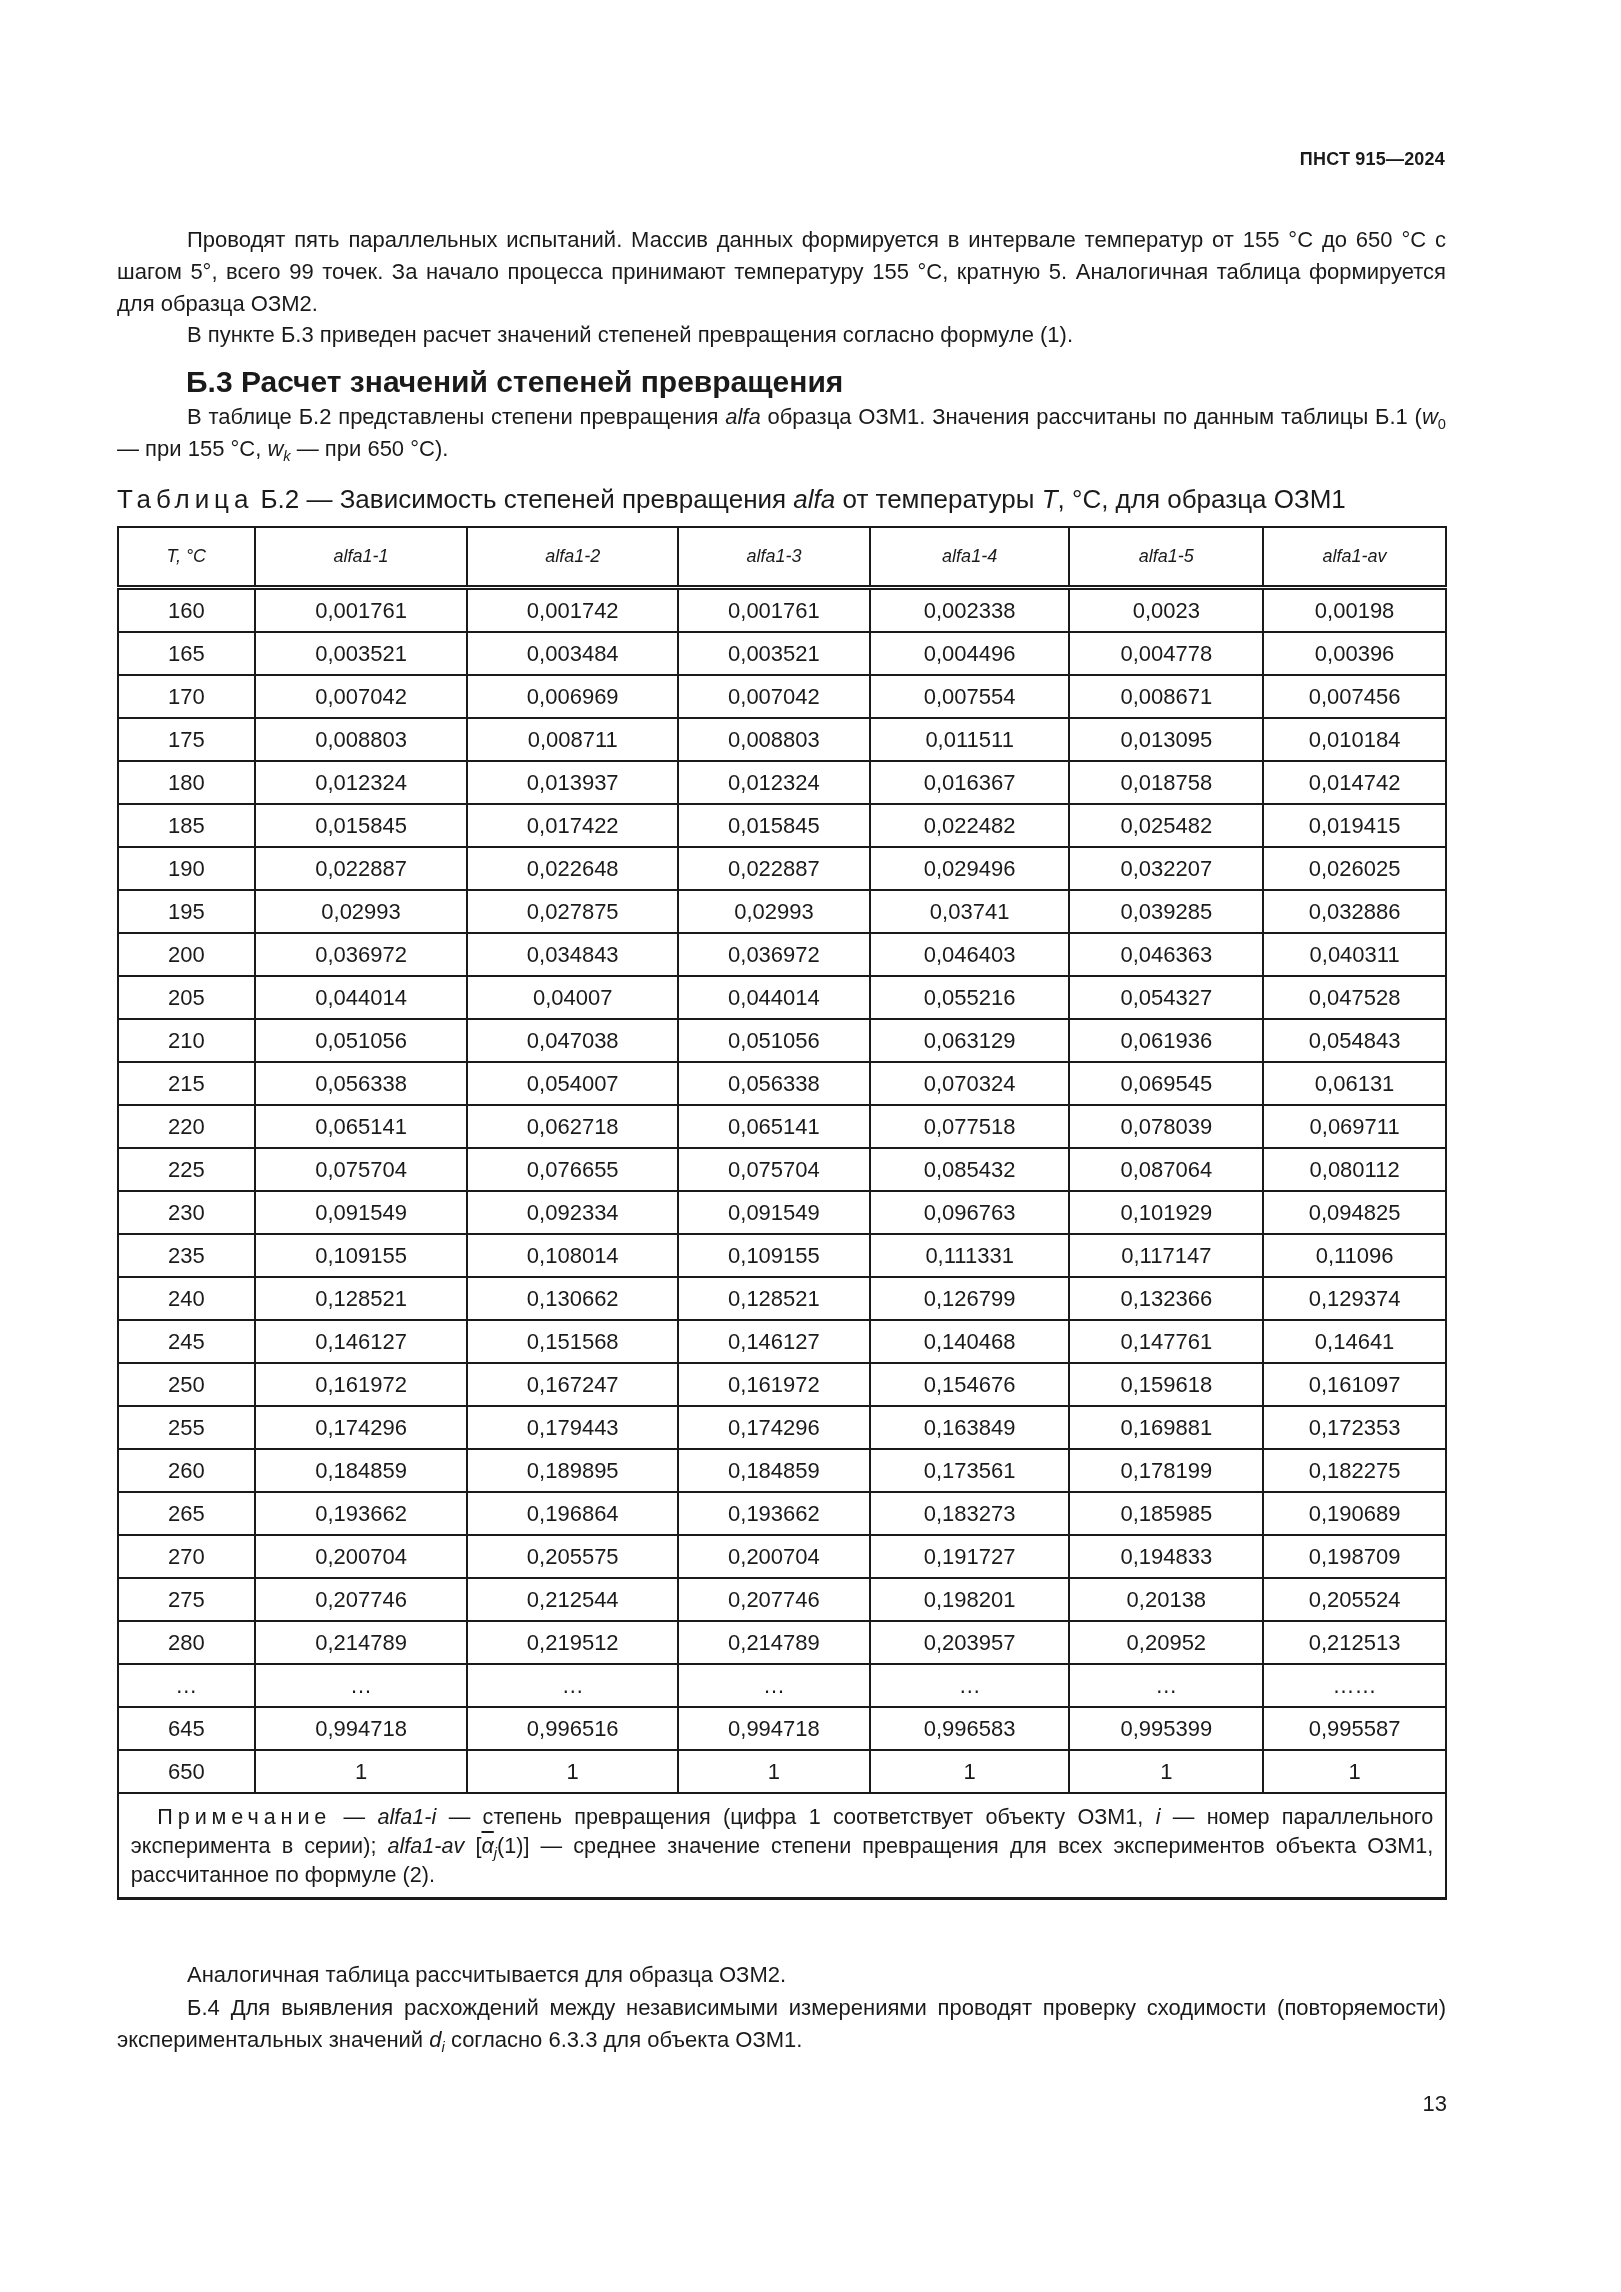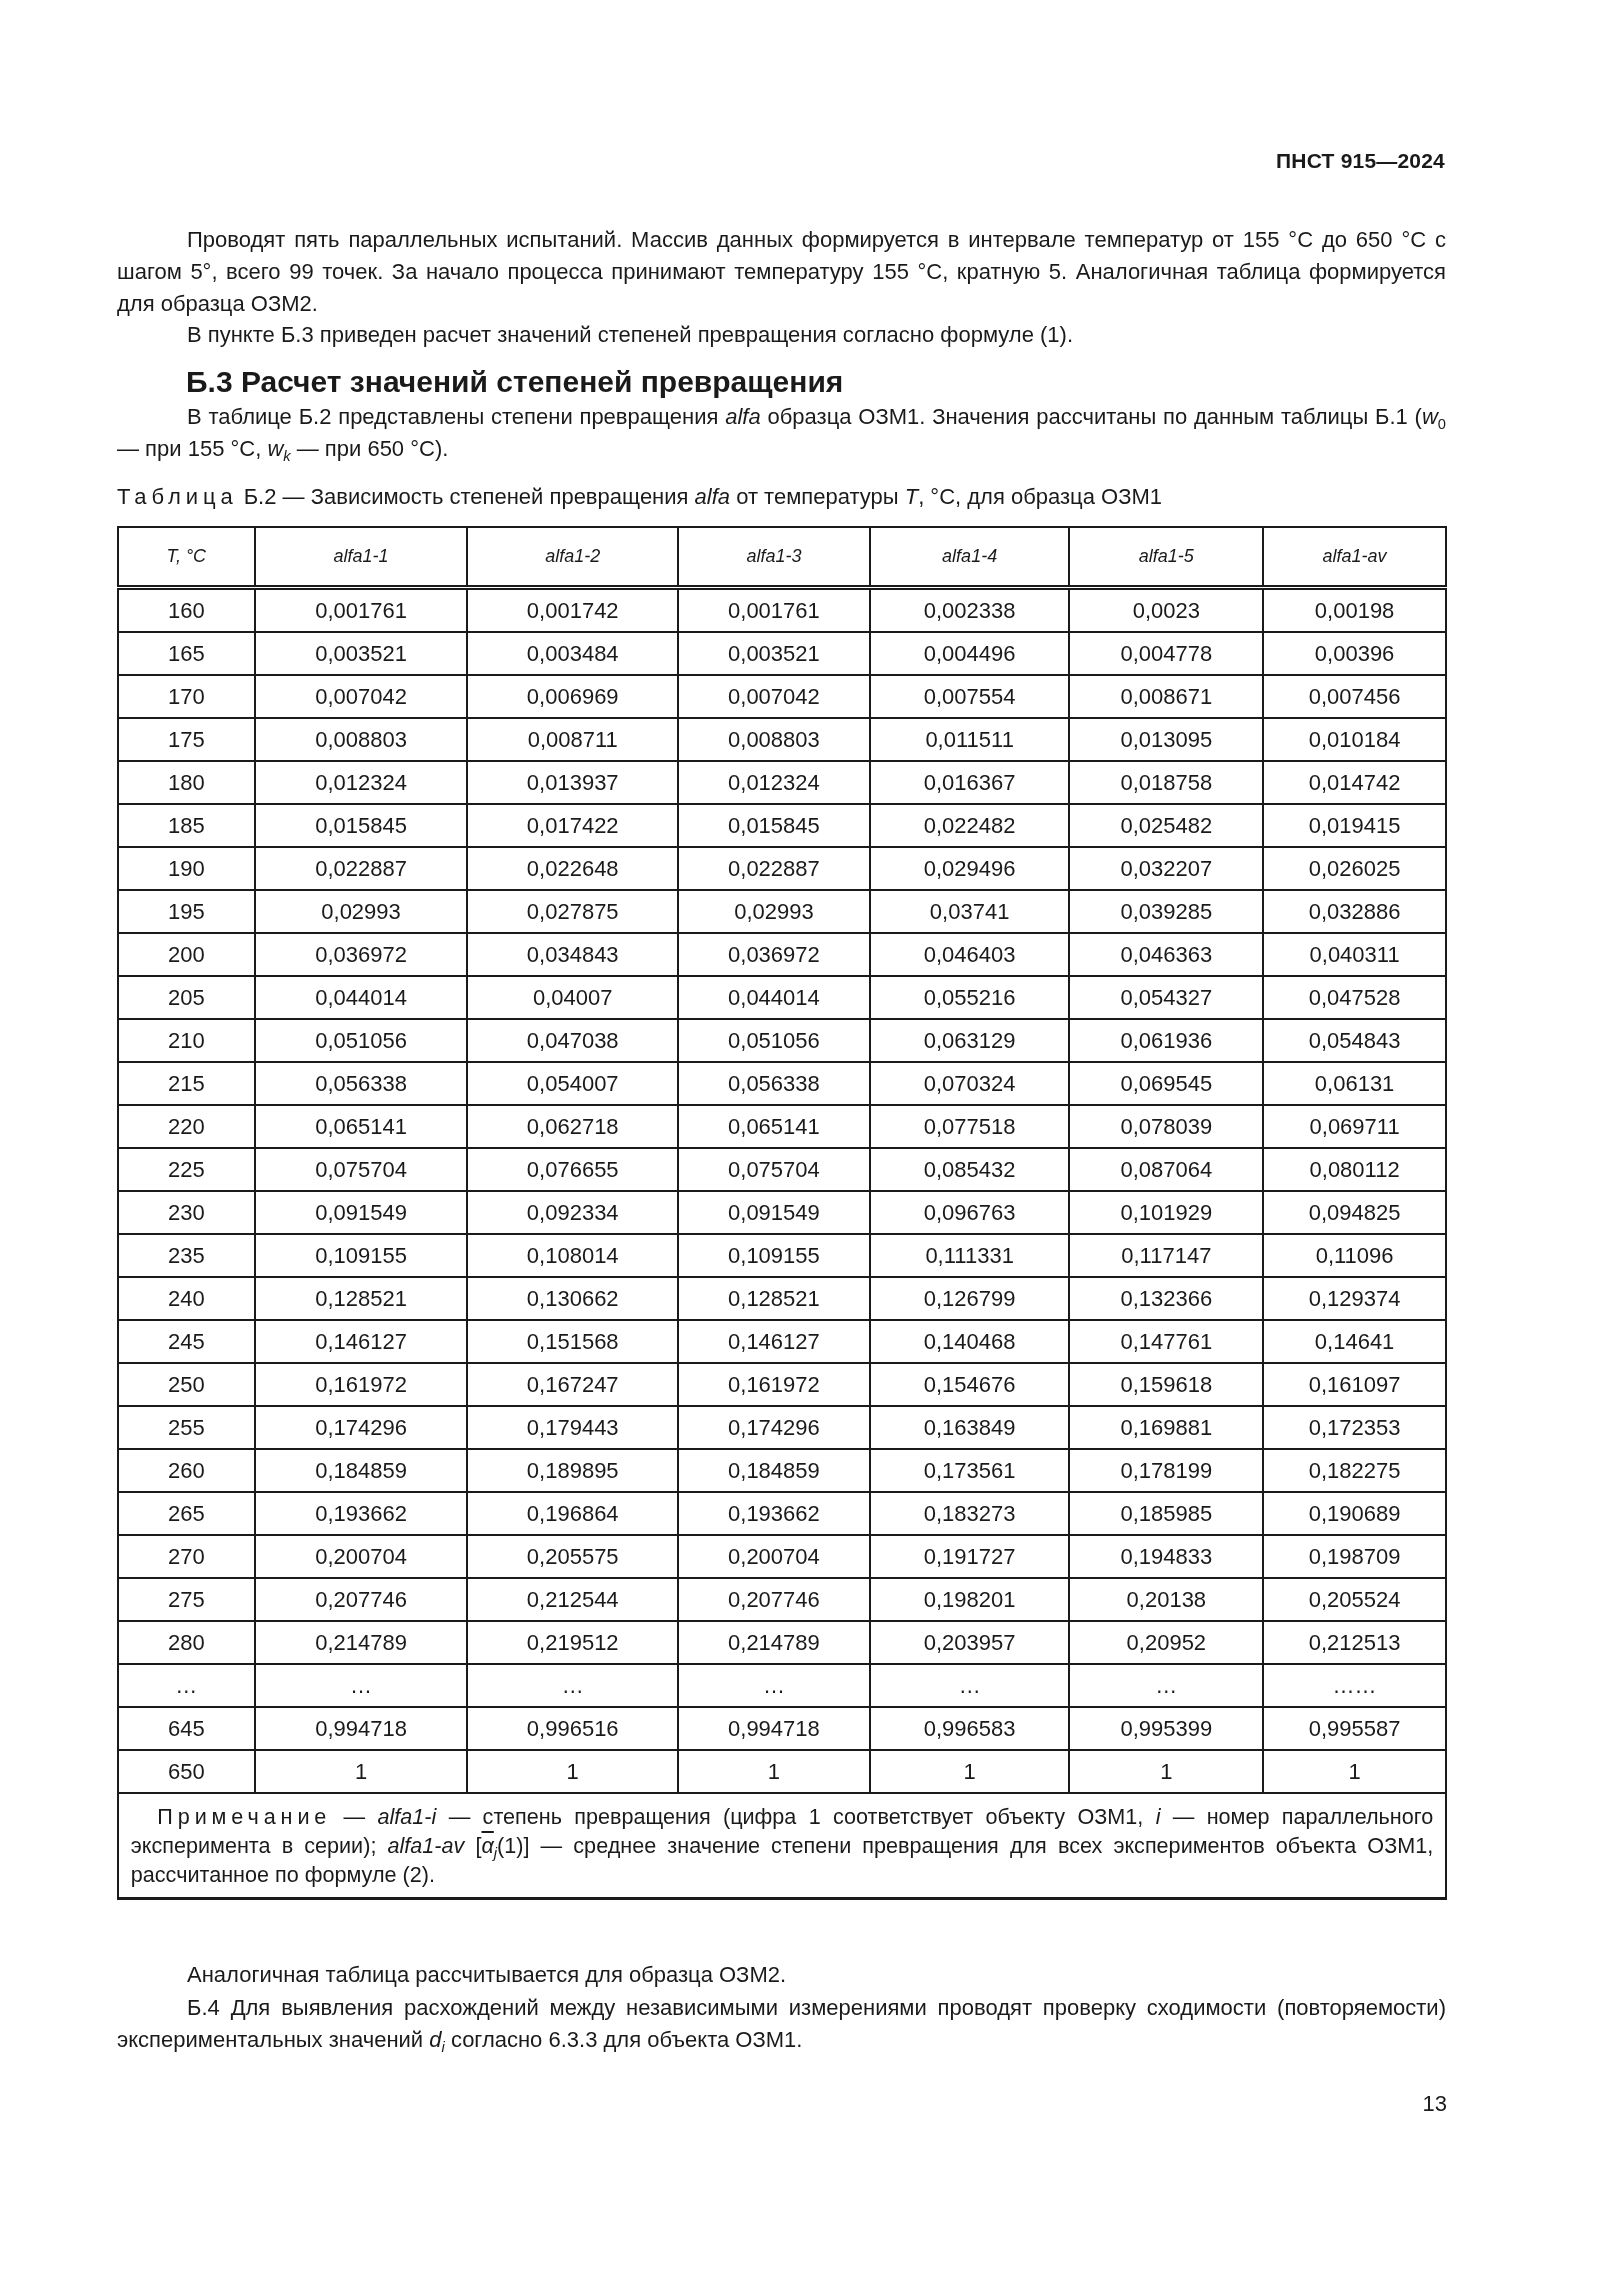--- a/index.html
+++ b/index.html
@@ -1,25 +1,25 @@
 <!DOCTYPE html>
 <html><head>
 <meta charset="utf-8">
 <style>
   html, body { margin: 0; padding: 0; background: #ffffff; }
   body { width: 1621px; height: 2293px; position: relative; font-family: "Liberation Sans", sans-serif; color: #1a1a1a; }
   .page { position: absolute; left: 0; top: 0; width: 1621px; height: 2293px; }
-  .std-code { position: absolute; right: 176px; top: 149px; font-size: 21px; font-weight: bold; letter-spacing: 0.2px; }
+  .std-code { position: absolute; right: 176px; top: 149px; font-size: 18px; font-weight: bold; letter-spacing: 0.2px; }
   .para { position: absolute; left: 117px; width: 1329px; font-size: 22px; line-height: 32px; text-align: justify; }
   .para .indent { display: inline-block; width: 70px; }
   .p1 { top: 224px; }
   .p2 { top: 319px; }
   .heading { position: absolute; left: 186px; top: 365px; font-size: 30px; font-weight: bold; }
   .p3 { top: 401px; }
-  .caption { position: absolute; left: 117px; top: 484px; font-size: 22px; }
+  .caption { position: absolute; left: 117px; top: 484px; font-size: 26px; }
   .spaced { letter-spacing: 4.9px; }
   i { font-style: italic; }
   sub { font-size: 14.7px; vertical-align: -4.9px; line-height: 0; }
 
   table.data { position: absolute; left: 117px; top: 526px; width: 1330px; border-collapse: collapse; font-size: 22px; }
   table.data col.c0 { width: 137px; }
   table.data col.c1 { width: 213px; }
   table.data col.c2 { width: 211px; }
   table.data col.c3 { width: 192px; }
   table.data col.c4 { width: 200px; }

